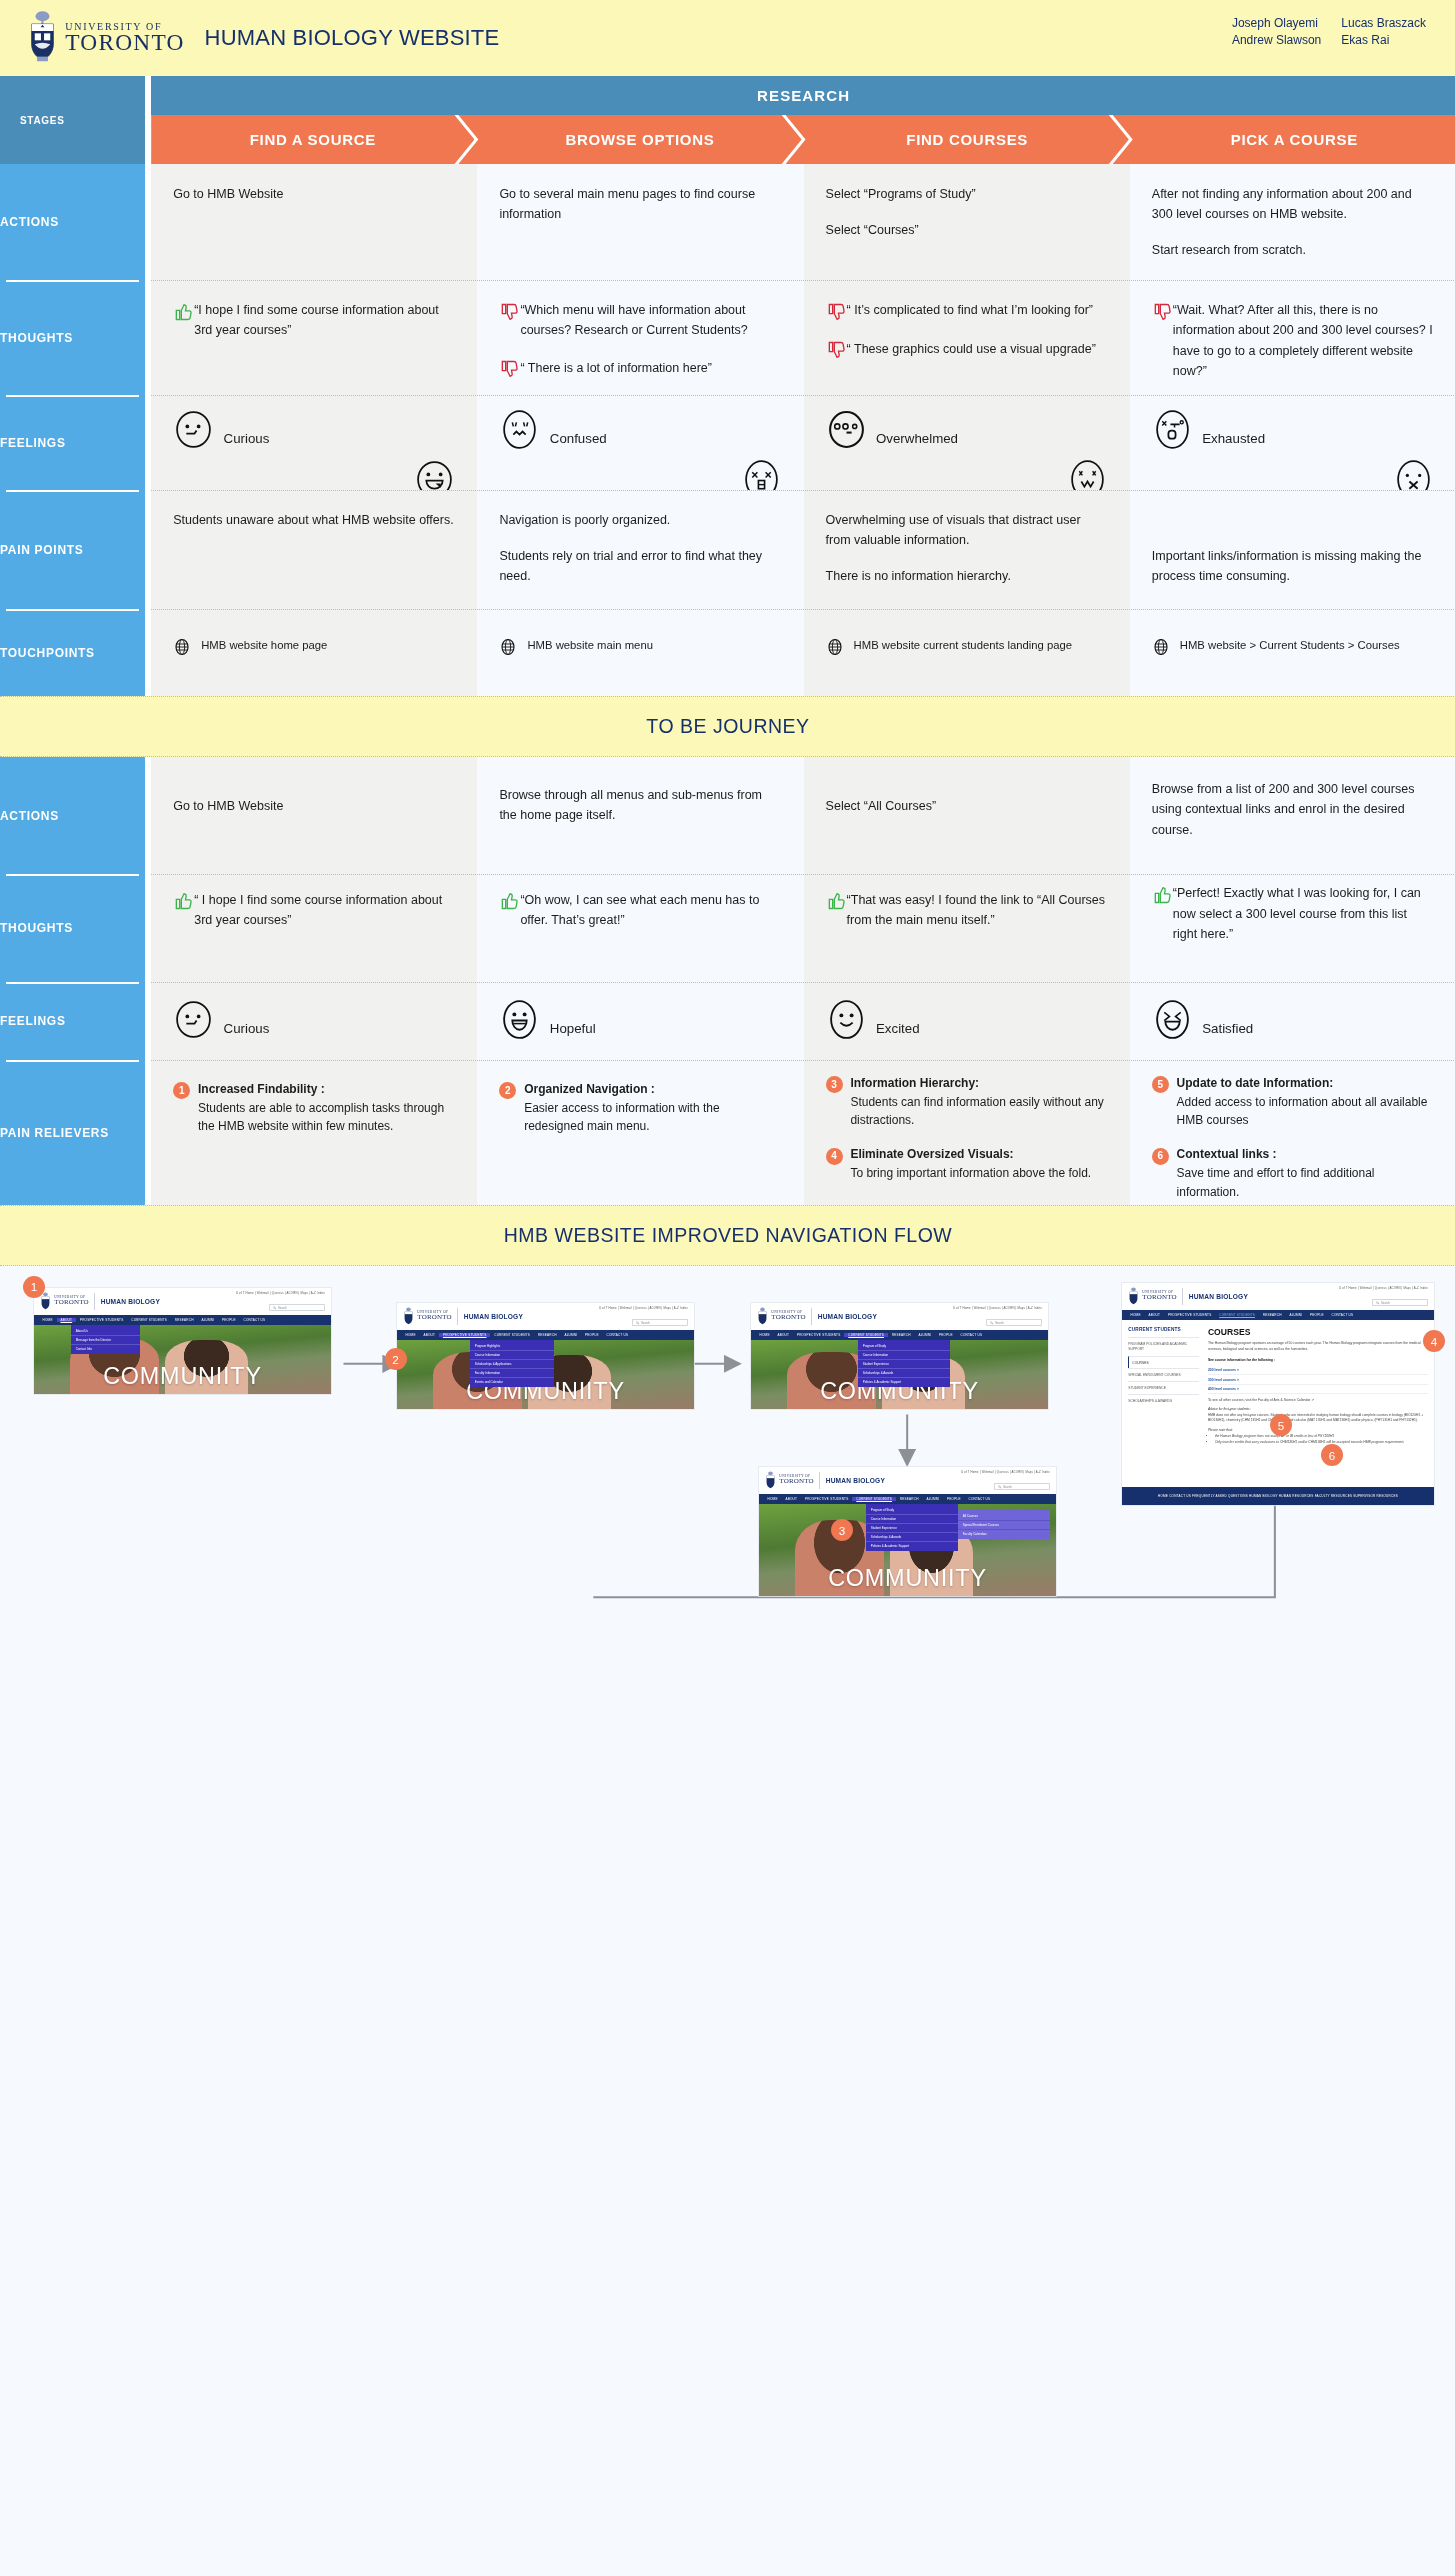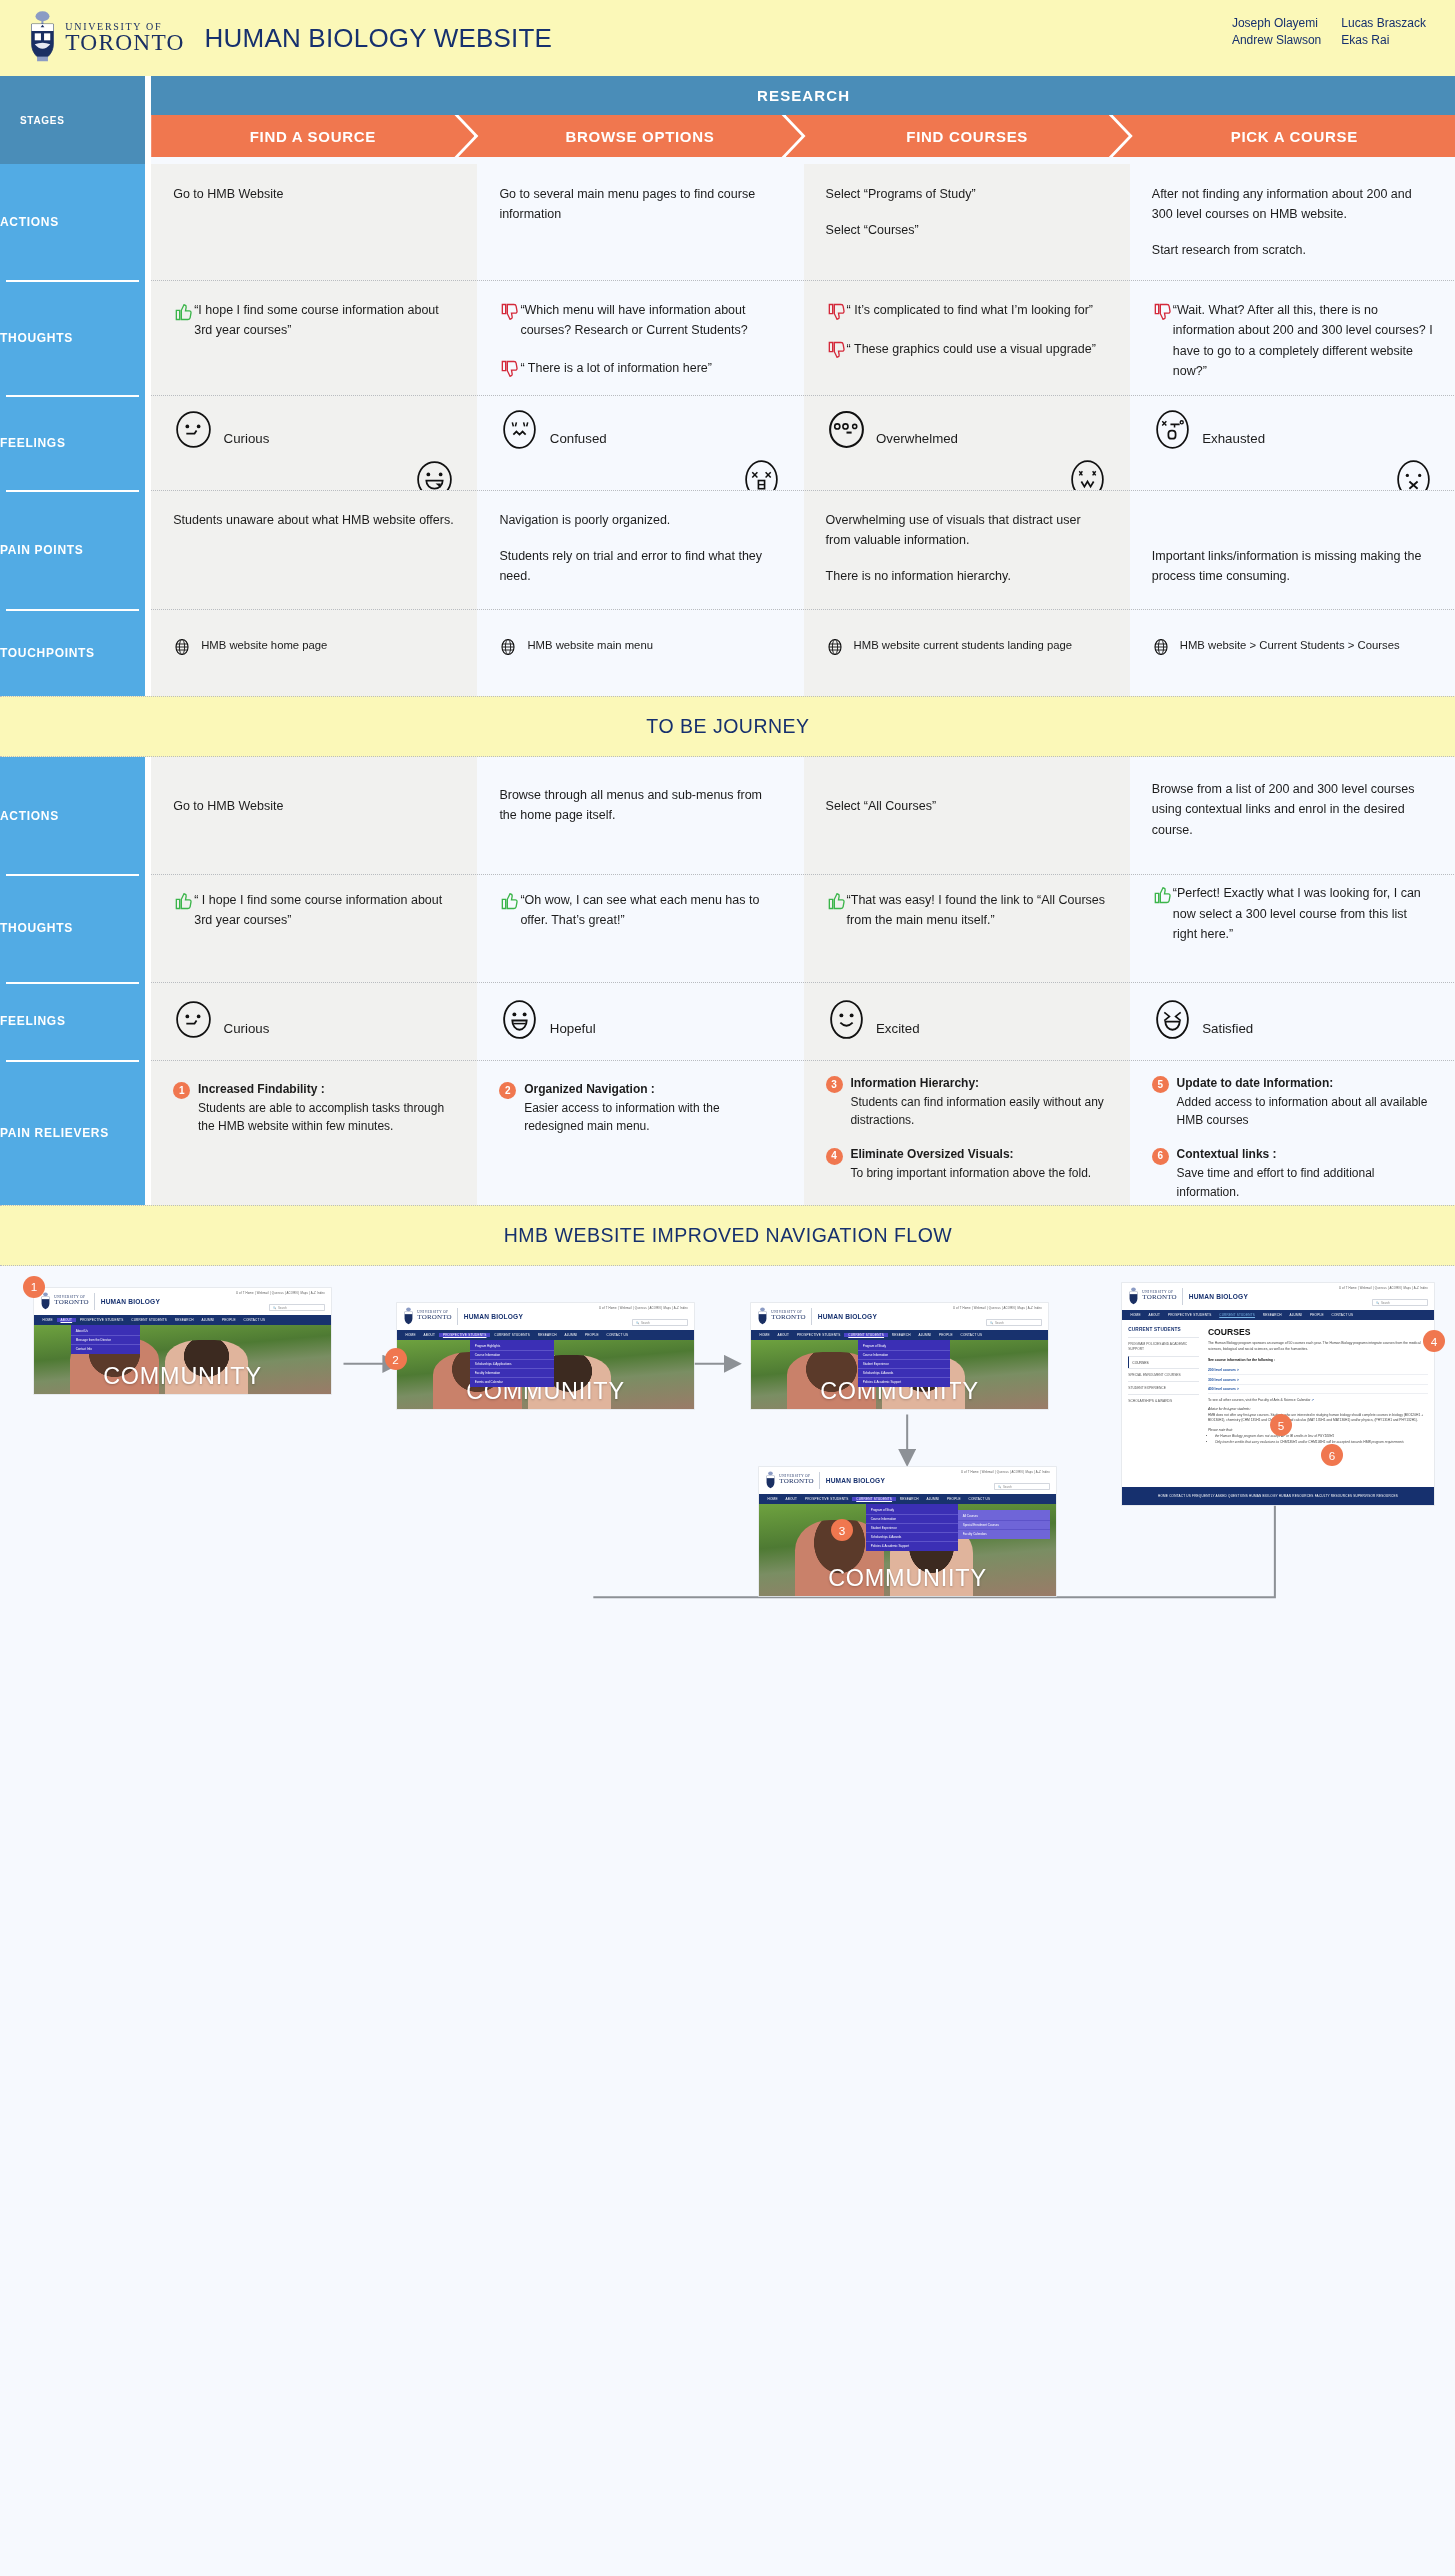--- a/index.html
+++ b/index.html
@@ -32,21 +32,21 @@
     font-family: "Liberation Serif", serif;
     font-size: 10px; letter-spacing: 1.7px;
     color: #1a2f63; font-weight: 400;
   }
   .uoft-toronto {
     font-family: "Liberation Serif", serif;
     font-size: 23.4px; letter-spacing: 1.2px;
     color: #1a2f63; font-weight: 400; margin-top: -0.8px;
   }
   .header-title {
-    font-size: 26px; letter-spacing: 0.2px;
+    font-size: 22px; letter-spacing: 0.2px;
     color: #16306e; margin-left: 20px; font-weight: 400;
     white-space: nowrap;
   }
   .authors {
     position: absolute; right: 30px; top: 15.6px;
     display: grid; grid-template-columns: auto auto;
     column-gap: 20px; row-gap: 3.9px;
     font-size: 12px; color: #16306e;
   }
 
@@ -84,21 +84,21 @@
     width: 145px; flex: 0 0 145px; background: #4a8db8;
     color: #fff; display: flex; align-items: center;
     padding-left: 20px; font-size: 10px; letter-spacing: 0.7px; font-weight: 700;
   }
   .stages-right { flex: 1; display: flex; flex-direction: column; }
   .research-band {
     background: #4a8db8; color: #fff; height: 39px;
     display: flex; align-items: center; justify-content: center;
     font-size: 15px; letter-spacing: 1.1px; font-weight: 700;
   }
-  .chev-band { display: flex; height: 42px; background: #ffffff; border-radius: 17px; }
+  .chev-band { display: flex; height: 49px; background: #ffffff; border-radius: 17px; }
   .chev {
     flex: 1 1 0; background: #f0774f; color: #fff;
     display: flex; align-items: center; justify-content: center;
     font-size: 15px; letter-spacing: 0.7px; font-weight: 700;
     position: relative; margin-right: 3.9px;
     clip-path: polygon(0 0, calc(100% - 20px) 0, 100% 50%, calc(100% - 20px) 100%, 0 100%);
   }
   .chev.first { clip-path: polygon(0 0, calc(100% - 20px) 0, 100% 50%, calc(100% - 20px) 100%, 0 100%); }
   .chev.mid, .chev.last {
     clip-path: polygon(0 0, calc(100% - 20px) 0, 100% 50%, calc(100% - 20px) 100%, 0 100%, 20px 50%);

